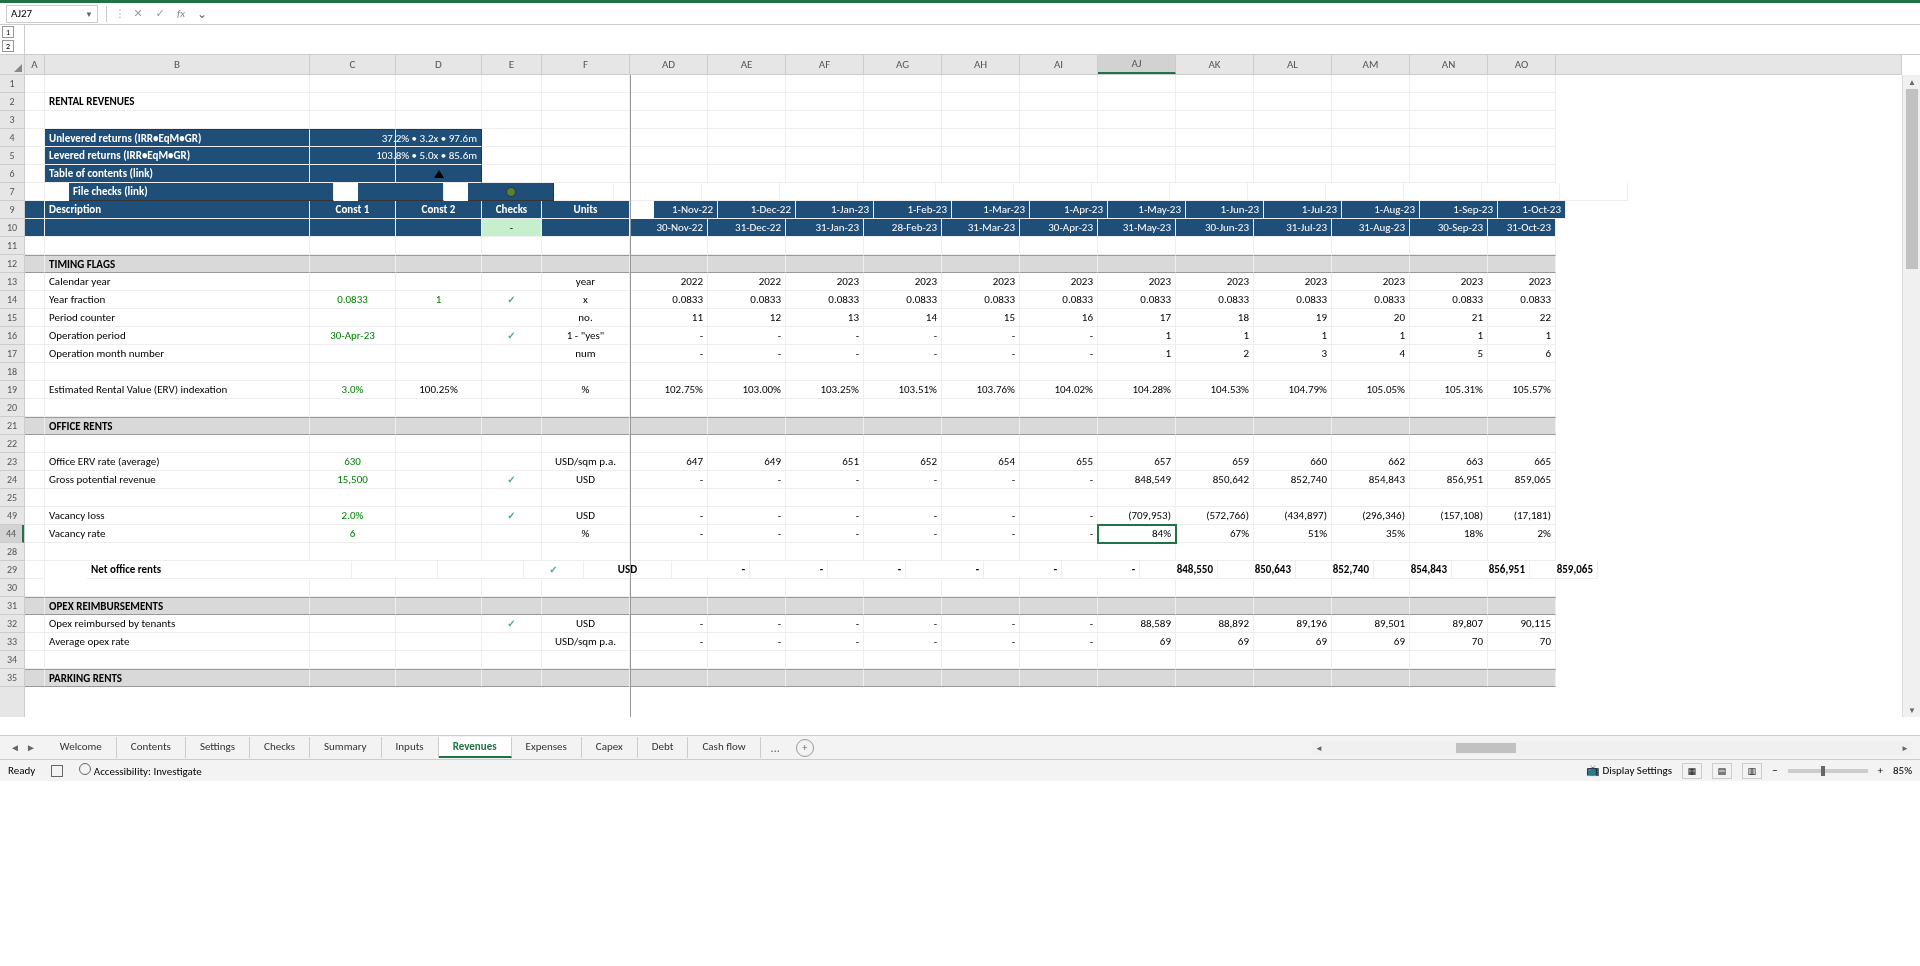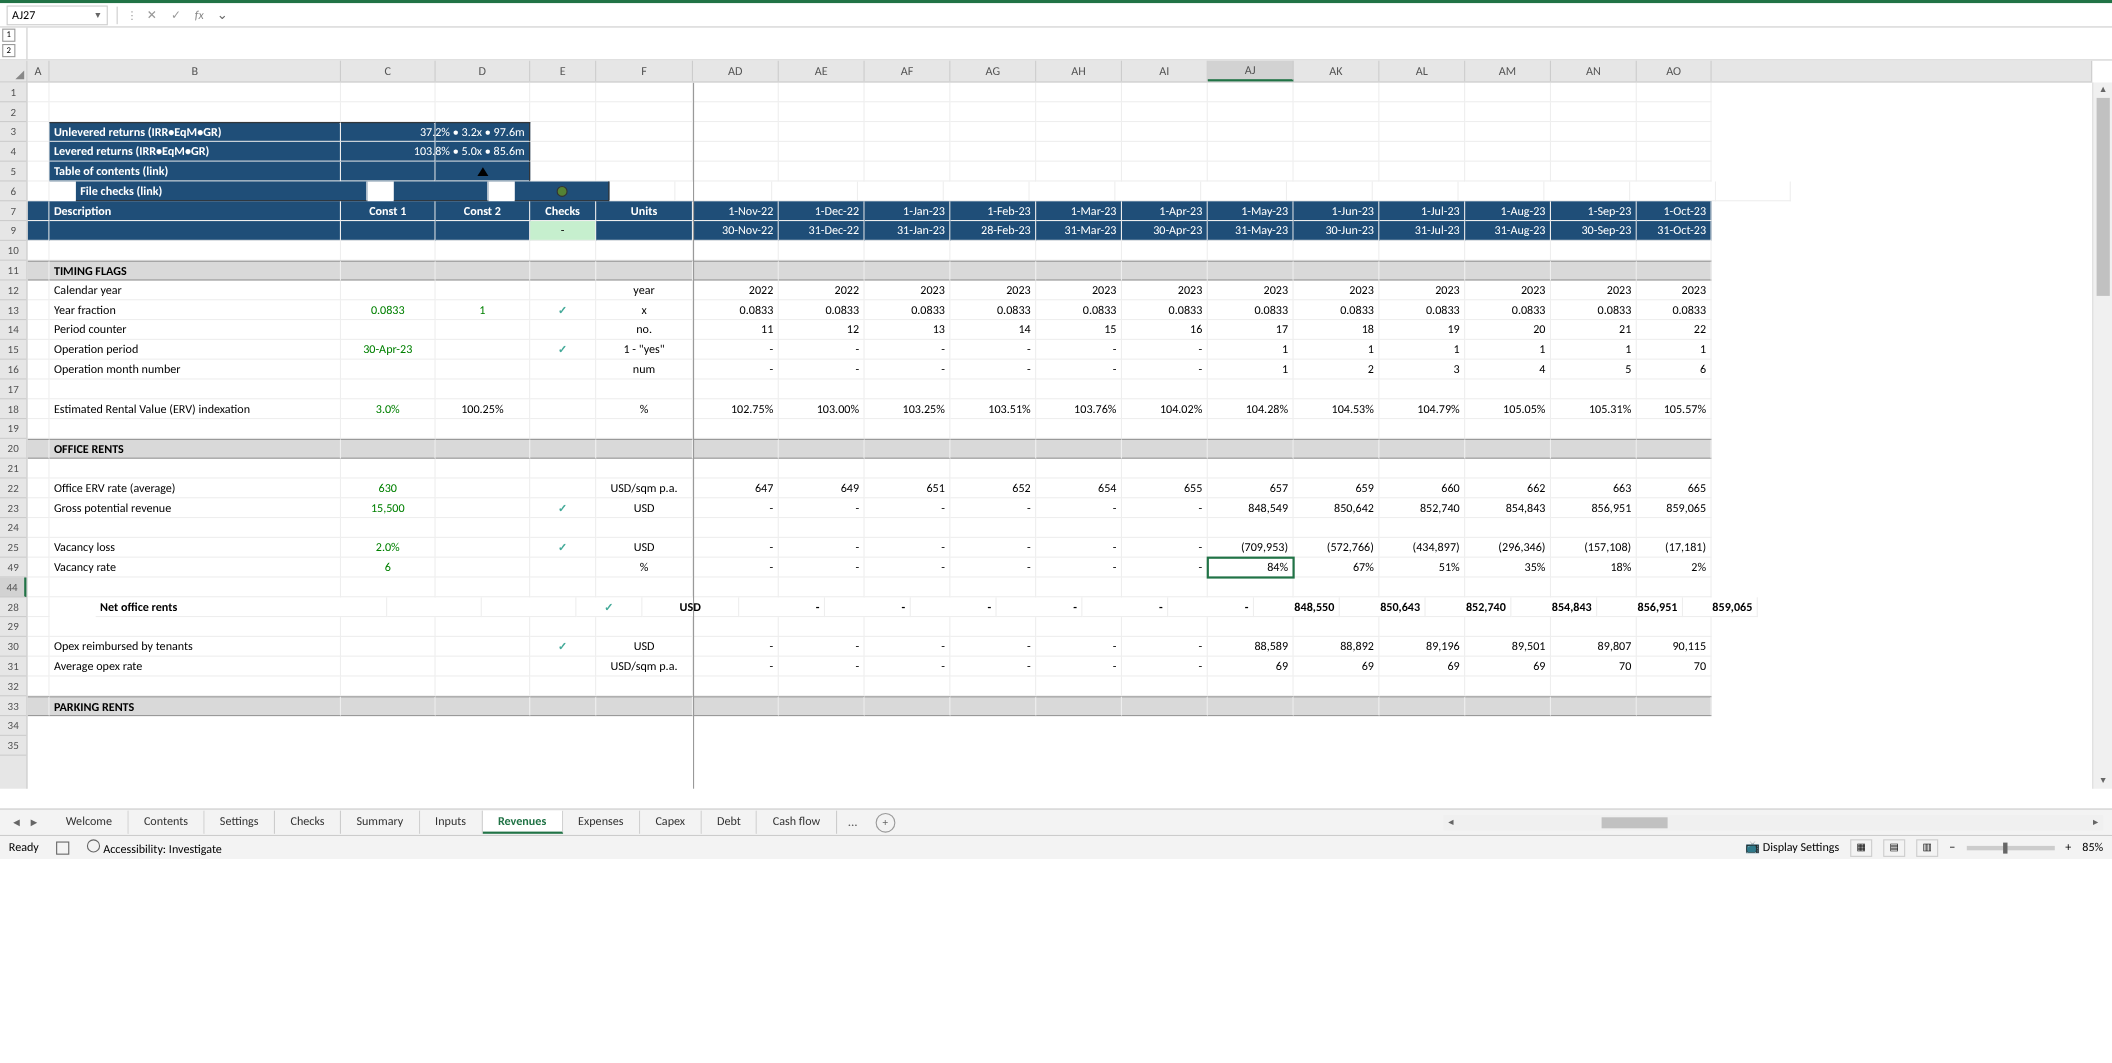--- a/index.html
+++ b/index.html
@@ -177,20 +177,40 @@
         <div class="cell" style="width: 78px;"></div>
         <div class="cell" style="width: 78px;"></div>
         <div class="cell" style="width: 78px;"></div>
         <div class="cell" style="width: 78px;"></div>
         <div class="cell" style="width: 78px;"></div>
         <div class="cell" style="width: 78px;"></div>
         <div class="cell" style="width: 68px;"></div>
       </div>
       <div class="row">
         <div class="cell" style="width: 20px;"></div>
+        <div class="cell bold" style="width: 265px;">RENTAL REVENUES</div>
+        <div class="cell" style="width: 86px;"></div>
+        <div class="cell" style="width: 86px;"></div>
+        <div class="cell" style="width: 60px;"></div>
+        <div class="cell" style="width: 88px;"></div>
+        <div class="cell" style="width: 78px;"></div>
+        <div class="cell" style="width: 78px;"></div>
+        <div class="cell" style="width: 78px;"></div>
+        <div class="cell" style="width: 78px;"></div>
+        <div class="cell" style="width: 78px;"></div>
+        <div class="cell" style="width: 78px;"></div>
+        <div class="cell" style="width: 78px;"></div>
+        <div class="cell" style="width: 78px;"></div>
+        <div class="cell" style="width: 78px;"></div>
+        <div class="cell" style="width: 78px;"></div>
+        <div class="cell" style="width: 78px;"></div>
+        <div class="cell" style="width: 68px;"></div>
+      </div>
+      <div class="row">
+        <div class="cell" style="width: 20px;"></div>
         <div class="cell" style="width: 265px;"></div>
         <div class="cell" style="width: 86px;"></div>
         <div class="cell" style="width: 86px;"></div>
         <div class="cell" style="width: 60px;"></div>
         <div class="cell" style="width: 88px;"></div>
         <div class="cell" style="width: 78px;"></div>
         <div class="cell" style="width: 78px;"></div>
         <div class="cell" style="width: 78px;"></div>
         <div class="cell" style="width: 78px;"></div>
         <div class="cell" style="width: 78px;"></div>
@@ -286,21 +306,21 @@
         <div class="cell" style="width: 78px;"></div>
         <div class="cell" style="width: 68px;"></div>
       </div>
       <div class="row">
         <div class="cell blue-header" style="width: 20px;"></div>
         <div class="cell blue-header bold" style="width: 265px;">Description</div>
         <div class="cell blue-header bold c" style="width: 86px;">Const 1</div>
         <div class="cell blue-header bold c" style="width: 86px;">Const 2</div>
         <div class="cell blue-header bold c" style="width: 60px;">Checks</div>
         <div class="cell blue-header bold c" style="width: 88px;">Units</div>
-        <div class="cell blue-header r" style="width: 78px;">1-Nov-22</div>
+        <div class="cell blue-header r" style="width: 64px; margin-left: 24px;">1-Nov-22</div>
         <div class="cell blue-header r" style="width: 78px;">1-Dec-22</div>
         <div class="cell blue-header r" style="width: 78px;">1-Jan-23</div>
         <div class="cell blue-header r" style="width: 78px;">1-Feb-23</div>
         <div class="cell blue-header r" style="width: 78px;">1-Mar-23</div>
         <div class="cell blue-header r" style="width: 78px;">1-Apr-23</div>
         <div class="cell blue-header r" style="width: 78px;">1-May-23</div>
         <div class="cell blue-header r" style="width: 78px;">1-Jun-23</div>
         <div class="cell blue-header r" style="width: 78px;">1-Jul-23</div>
         <div class="cell blue-header r" style="width: 78px;">1-Aug-23</div>
         <div class="cell blue-header r" style="width: 78px;">1-Sep-23</div>
@@ -728,20 +748,40 @@
         <div class="cell" style="width: 78px;"></div>
         <div class="cell" style="width: 78px;"></div>
         <div class="cell" style="width: 78px;"></div>
         <div class="cell" style="width: 78px;"></div>
         <div class="cell" style="width: 78px;"></div>
         <div class="cell" style="width: 78px;"></div>
         <div class="cell" style="width: 78px;"></div>
         <div class="cell" style="width: 78px;"></div>
         <div class="cell" style="width: 78px;"></div>
         <div class="cell" style="width: 68px;"></div>
+      </div>
+      <div class="row">
+        <div class="cell section-hdr" style="width: 20px;"></div>
+        <div class="cell section-hdr bold" style="width: 265px;">OPEX REIMBURSEMENTS</div>
+        <div class="cell section-hdr" style="width: 86px;"></div>
+        <div class="cell section-hdr" style="width: 86px;"></div>
+        <div class="cell section-hdr" style="width: 60px;"></div>
+        <div class="cell section-hdr" style="width: 88px;"></div>
+        <div class="cell section-hdr" style="width: 78px;"></div>
+        <div class="cell section-hdr" style="width: 78px;"></div>
+        <div class="cell section-hdr" style="width: 78px;"></div>
+        <div class="cell section-hdr" style="width: 78px;"></div>
+        <div class="cell section-hdr" style="width: 78px;"></div>
+        <div class="cell section-hdr" style="width: 78px;"></div>
+        <div class="cell section-hdr" style="width: 78px;"></div>
+        <div class="cell section-hdr" style="width: 78px;"></div>
+        <div class="cell section-hdr" style="width: 78px;"></div>
+        <div class="cell section-hdr" style="width: 78px;"></div>
+        <div class="cell section-hdr" style="width: 78px;"></div>
+        <div class="cell section-hdr" style="width: 68px;"></div>
       </div>
       <div class="row">
         <div class="cell" style="width: 20px;"></div>
         <div class="cell" style="width: 265px;">   Opex reimbursed by tenants</div>
         <div class="cell" style="width: 86px;"></div>
         <div class="cell" style="width: 86px;"></div>
         <div class="cell c" style="width: 60px;">
           <span class="checkmark">✓</span>
         </div>
         <div class="cell c" style="width: 88px;">USD</div>

